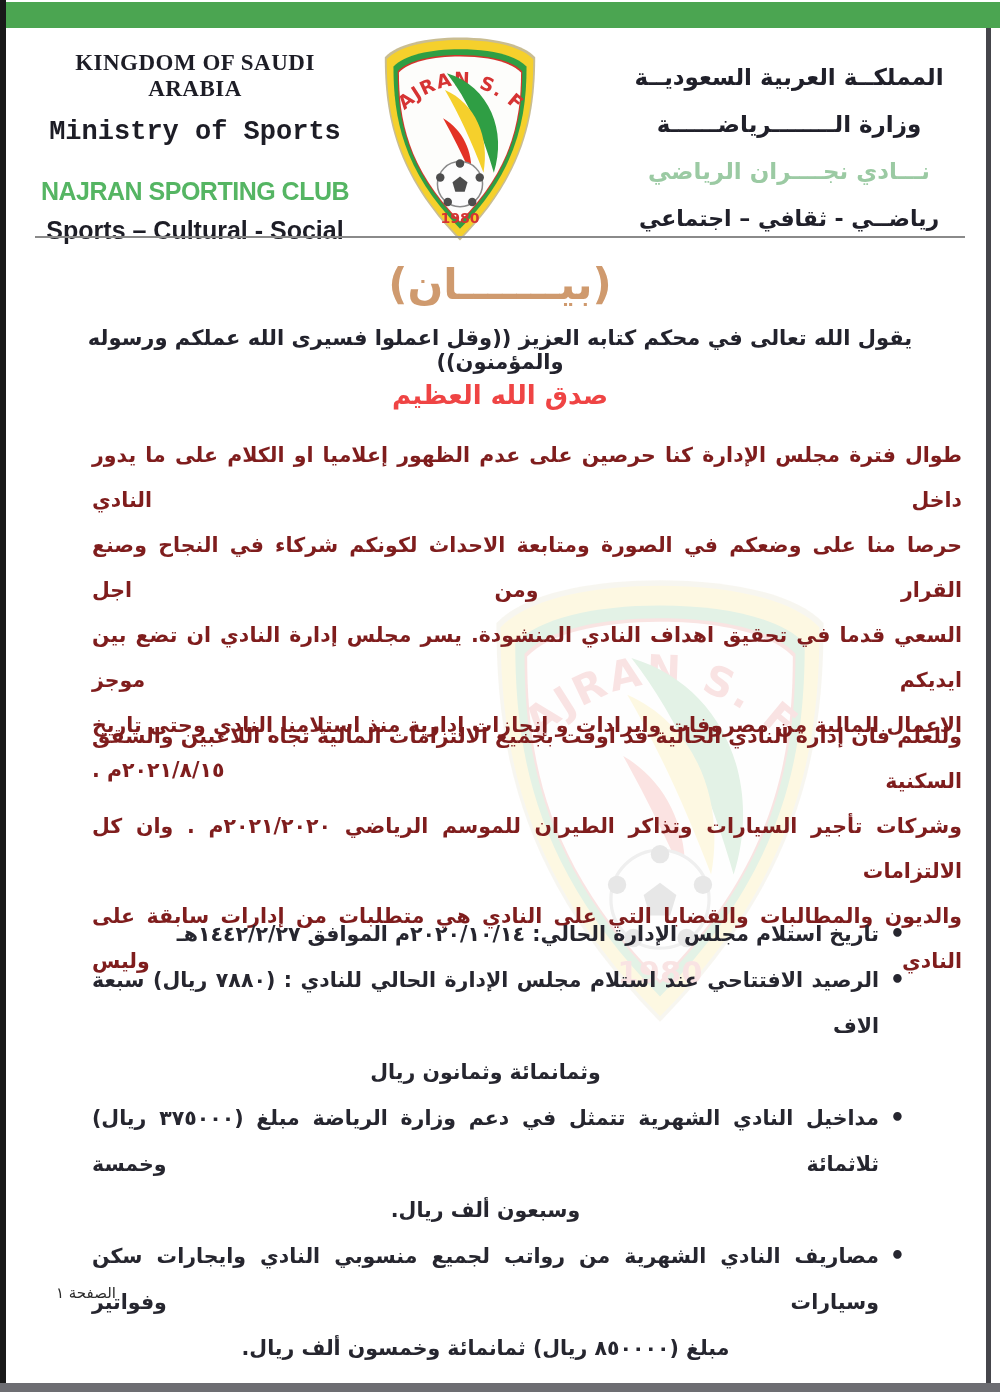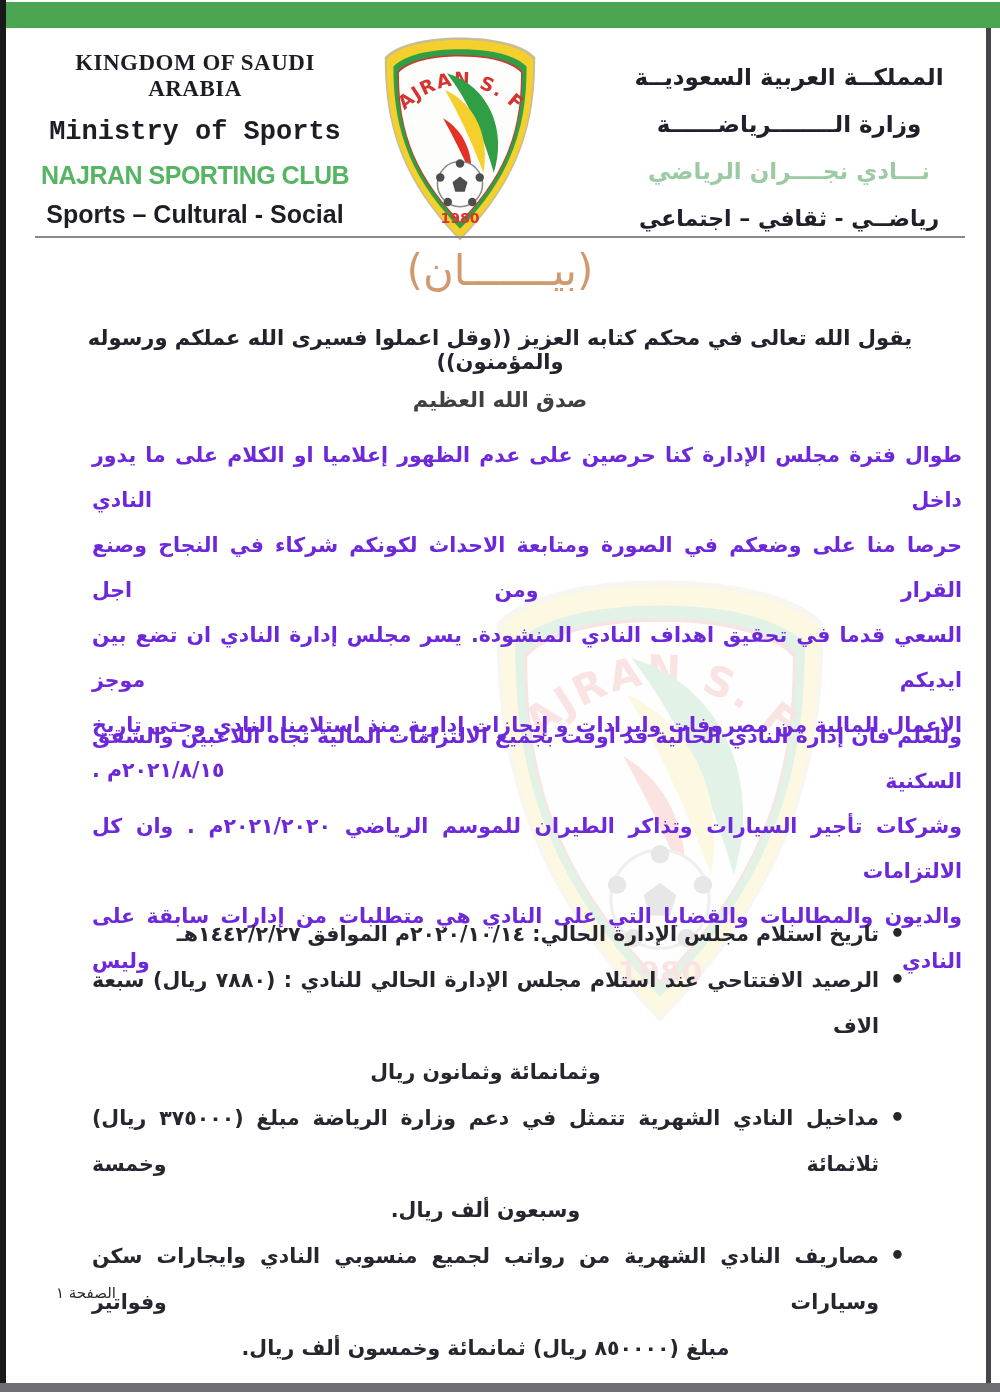--- a/index.html
+++ b/index.html
@@ -10,41 +10,41 @@
   
   .edge-left{position:absolute;left:0;top:0;width:6px;height:100%;background:#191919;z-index:30}
   .edge-bottom{position:absolute;left:0;bottom:0;width:100%;height:9px;background:#6d6d72;z-index:30}
   .edge-right{position:absolute;left:986px;top:28px;width:5px;height:1360px;background:#45454b;z-index:5}
   .green-bar{position:absolute;left:6px;top:2px;right:0;height:26px;background:#4ba551;z-index:6}
 
   
   .hdr-en{position:absolute;left:28px;top:50px;width:334px;text-align:center;color:#1d1d26;z-index:4}
   .hdr-en .en1{font-family:"Liberation Serif","DejaVu Serif",serif;font-weight:700;font-size:23px;letter-spacing:.5px}
   .hdr-en .en2{font-family:Liberation Mono, monospace;font-weight:700;font-size:27px;margin-top:15px}
-  .hdr-en .en3{font-family:"Liberation Sans","DejaVu Sans",sans-serif;font-weight:700;font-size:25px;letter-spacing:-.5px;color:#55b563;margin-top:14px}
+  .hdr-en .en3{font-family:"Liberation Sans","DejaVu Sans",sans-serif;font-weight:700;font-size:25px;letter-spacing:-.5px;color:#55b563;margin-top:30px}
   .hdr-en .en4{font-family:"Liberation Sans","DejaVu Sans",sans-serif;font-weight:700;font-size:25px;margin-top:10px}
 
   .hdr-ar{position:absolute;left:598px;top:54px;width:382px;direction:rtl;text-align:center;color:#20202a;z-index:4}
   .hdr-ar .arln{font-weight:700;font-size:23px;line-height:47px}
   .hdr-ar .ar3{color:#9bcaa3}
   .hdr-ar .ar4{font-size:22px}
 
   .logo-main{position:absolute;left:366px;top:33px;width:188px;height:212px;z-index:4}
   .watermark{position:absolute;left:455px;top:572px;width:410px;height:458px;opacity:.13;z-index:1}
 
   .hr-line{position:absolute;left:35px;top:236px;width:930px;height:2px;background:#8a8a8a;z-index:4}
 
-  .stmt-title{position:absolute;left:0;top:246px;width:100%;text-align:center;direction:rtl;
-    font-size:42px;font-weight:400;color:#cf9a6e;z-index:4}
+  .stmt-title{position:absolute;left:0;top:260px;width:100%;text-align:center;direction:rtl;
+    font-size:42px;font-weight:700;color:#cf9a6e;z-index:4}
   .quote{position:absolute;left:40px;top:326px;width:920px;text-align:center;direction:rtl;
     font-size:21px;font-weight:700;color:#23232d;z-index:4}
-  .attribution{position:absolute;left:40px;top:388px;width:920px;text-align:center;direction:rtl;
-    font-size:21px;font-weight:700;color:#404040;z-index:4}
+  .attribution{position:absolute;left:40px;top:380px;width:920px;text-align:center;direction:rtl;
+    font-size:26px;font-weight:700;color:#ef4444;z-index:4}
 
-  .para{position:absolute;direction:rtl;color:#6d28d9;font-weight:700;font-size:20.5px;z-index:4}
+  .para{position:absolute;direction:rtl;color:#7f1d1d;font-weight:700;font-size:20.5px;z-index:4}
   .para .ln{line-height:45px;white-space:nowrap}
   .para .j{text-align:justify;text-align-last:justify;white-space:normal}
   .para .al{text-align:left}
   .para .ar{text-align:right}
   .p1{left:92px;top:433px;width:870px}
   .p2{left:92px;top:714px;width:870px}
 
   .bullets{position:absolute;left:92px;top:911px;width:813px;direction:rtl;color:#26262f;
     font-weight:700;font-size:20.5px;z-index:4}
   .bullet{display:flex;direction:rtl;margin-bottom:0}

